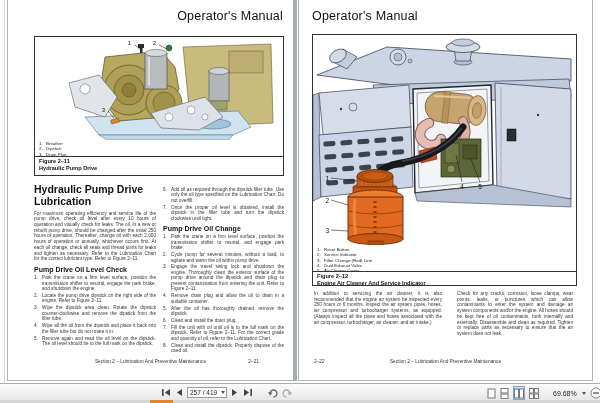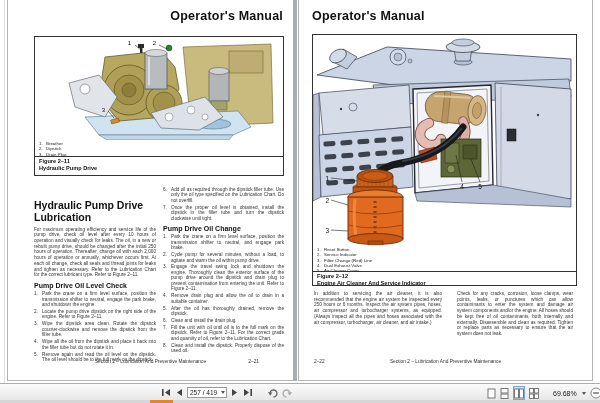--- a/index.html
+++ b/index.html
@@ -2,31 +2,31 @@
 <html><head>
 <meta charset="utf-8">
 <style>
   html,body{margin:0;padding:0}
   body{width:600px;height:403px;background:#fff;font-family:"Liberation Sans",sans-serif;position:relative;overflow:hidden}
   .chrome-line{position:absolute;left:4px;top:0;width:1px;height:383px;background:#dcdcdc}
   .page{position:absolute;top:-10px;height:391px;background:#fff;border:1px solid #b3b3b3;box-sizing:border-box}
   .page.pleft{left:7px;width:287px}
   .page.pright{left:298px;width:295px}
   .seam{position:absolute;left:293px;top:0;width:4px;height:381px;background:#a8aeb5}
-  .pg-title{position:absolute;top:18px;font-weight:bold;font-size:12.5px;color:#111;letter-spacing:.2px}
+  .pg-title{position:absolute;top:18px;font-weight:normal;font-size:12.5px;color:#111;letter-spacing:.2px}
   .t-right{right:10px}.t-left{left:13px}
   .figbox{position:absolute;border:1px solid #333;background:#fff;box-sizing:border-box}
   .figbox svg{position:absolute;left:0;top:0}
   .legend{position:absolute;left:4px;font-size:4.4px;line-height:1.2;color:#222}
   .lrow{display:flex}
   .ln{width:7px;flex:none}
   .figsep{position:absolute;left:0;right:0;border-top:1px solid #333}
   .figcap{position:absolute;left:4px;font-size:5.6px;font-weight:bold;line-height:1.3;color:#111}
   .col{position:absolute;overflow:hidden}
-  .col h2{margin:16px 0 3px;font-size:10.5px;line-height:1.12;color:#111}
+  .col h2{margin:0 0 3px;font-size:10.5px;line-height:1.12;color:#111}
   .col h3{margin:4px 0 2px;font-size:7px;color:#111}
   .body{font-size:4.7px;line-height:1.22;text-align:justify;color:#333;margin:0 0 3px}
   .step{display:flex;margin-bottom:1.5px;font-size:4.7px;line-height:1.16;color:#333}
   .step .n{width:8px;flex:none}
   .step .t{flex:1;text-align:justify}
   .pfooter{position:absolute;left:0;right:0;top:368px;height:10px;font-size:4.8px;color:#333}
   .fcenter{position:absolute;left:0;right:0;text-align:center}
   .fright{position:absolute;right:34px}
   .fleft{position:absolute;left:15px}
   .toolbar{position:absolute;left:0;right:0;top:383px;height:17px;background:linear-gradient(#fbfbfb,#e6e6e6);border-top:1px solid #adadad;overflow:hidden}

